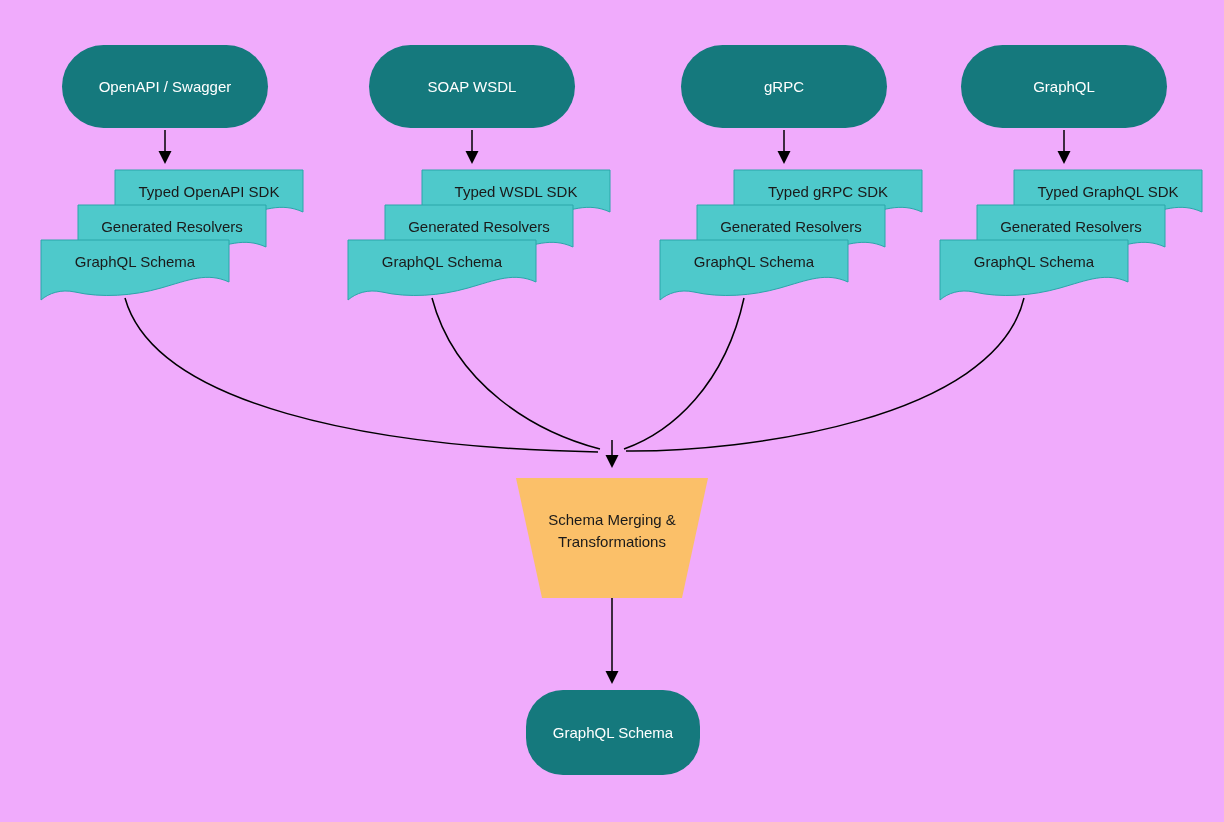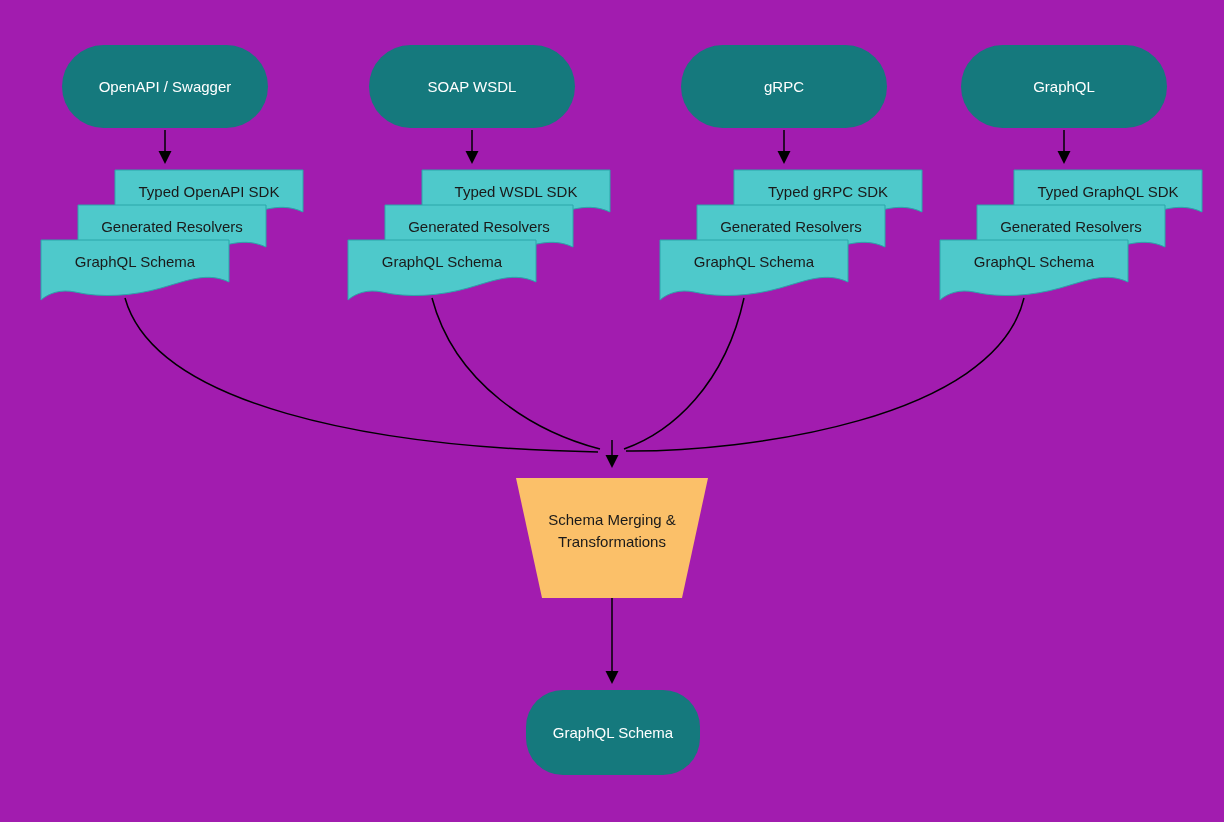--- a/index.html
+++ b/index.html
@@ -1,19 +1,19 @@
 <!DOCTYPE html>
 <html><head>
 <meta charset="utf-8">
 <style>
   html,body{margin:0;padding:0;background:#ffffff;}
   .stage{
     position:relative;
     width:1224px;height:822px;
-    background:#a21caf;
+    background:#f0abfc;
     font-family:"Liberation Sans", sans-serif;
     overflow:hidden;
   }
   svg{display:block;}
   .pill{fill:#15797d;}
   .pill-label{fill:#ffffff;font-size:15px;text-anchor:middle;}
   .doc{fill:#4ec9cb;stroke:#2aa6a9;stroke-width:1;}
   .doc-label{fill:#1a1a1a;font-size:15px;text-anchor:middle;}
   .edge{fill:none;stroke:#000000;stroke-width:1.5;}
   .trap{fill:#fbc069;}

